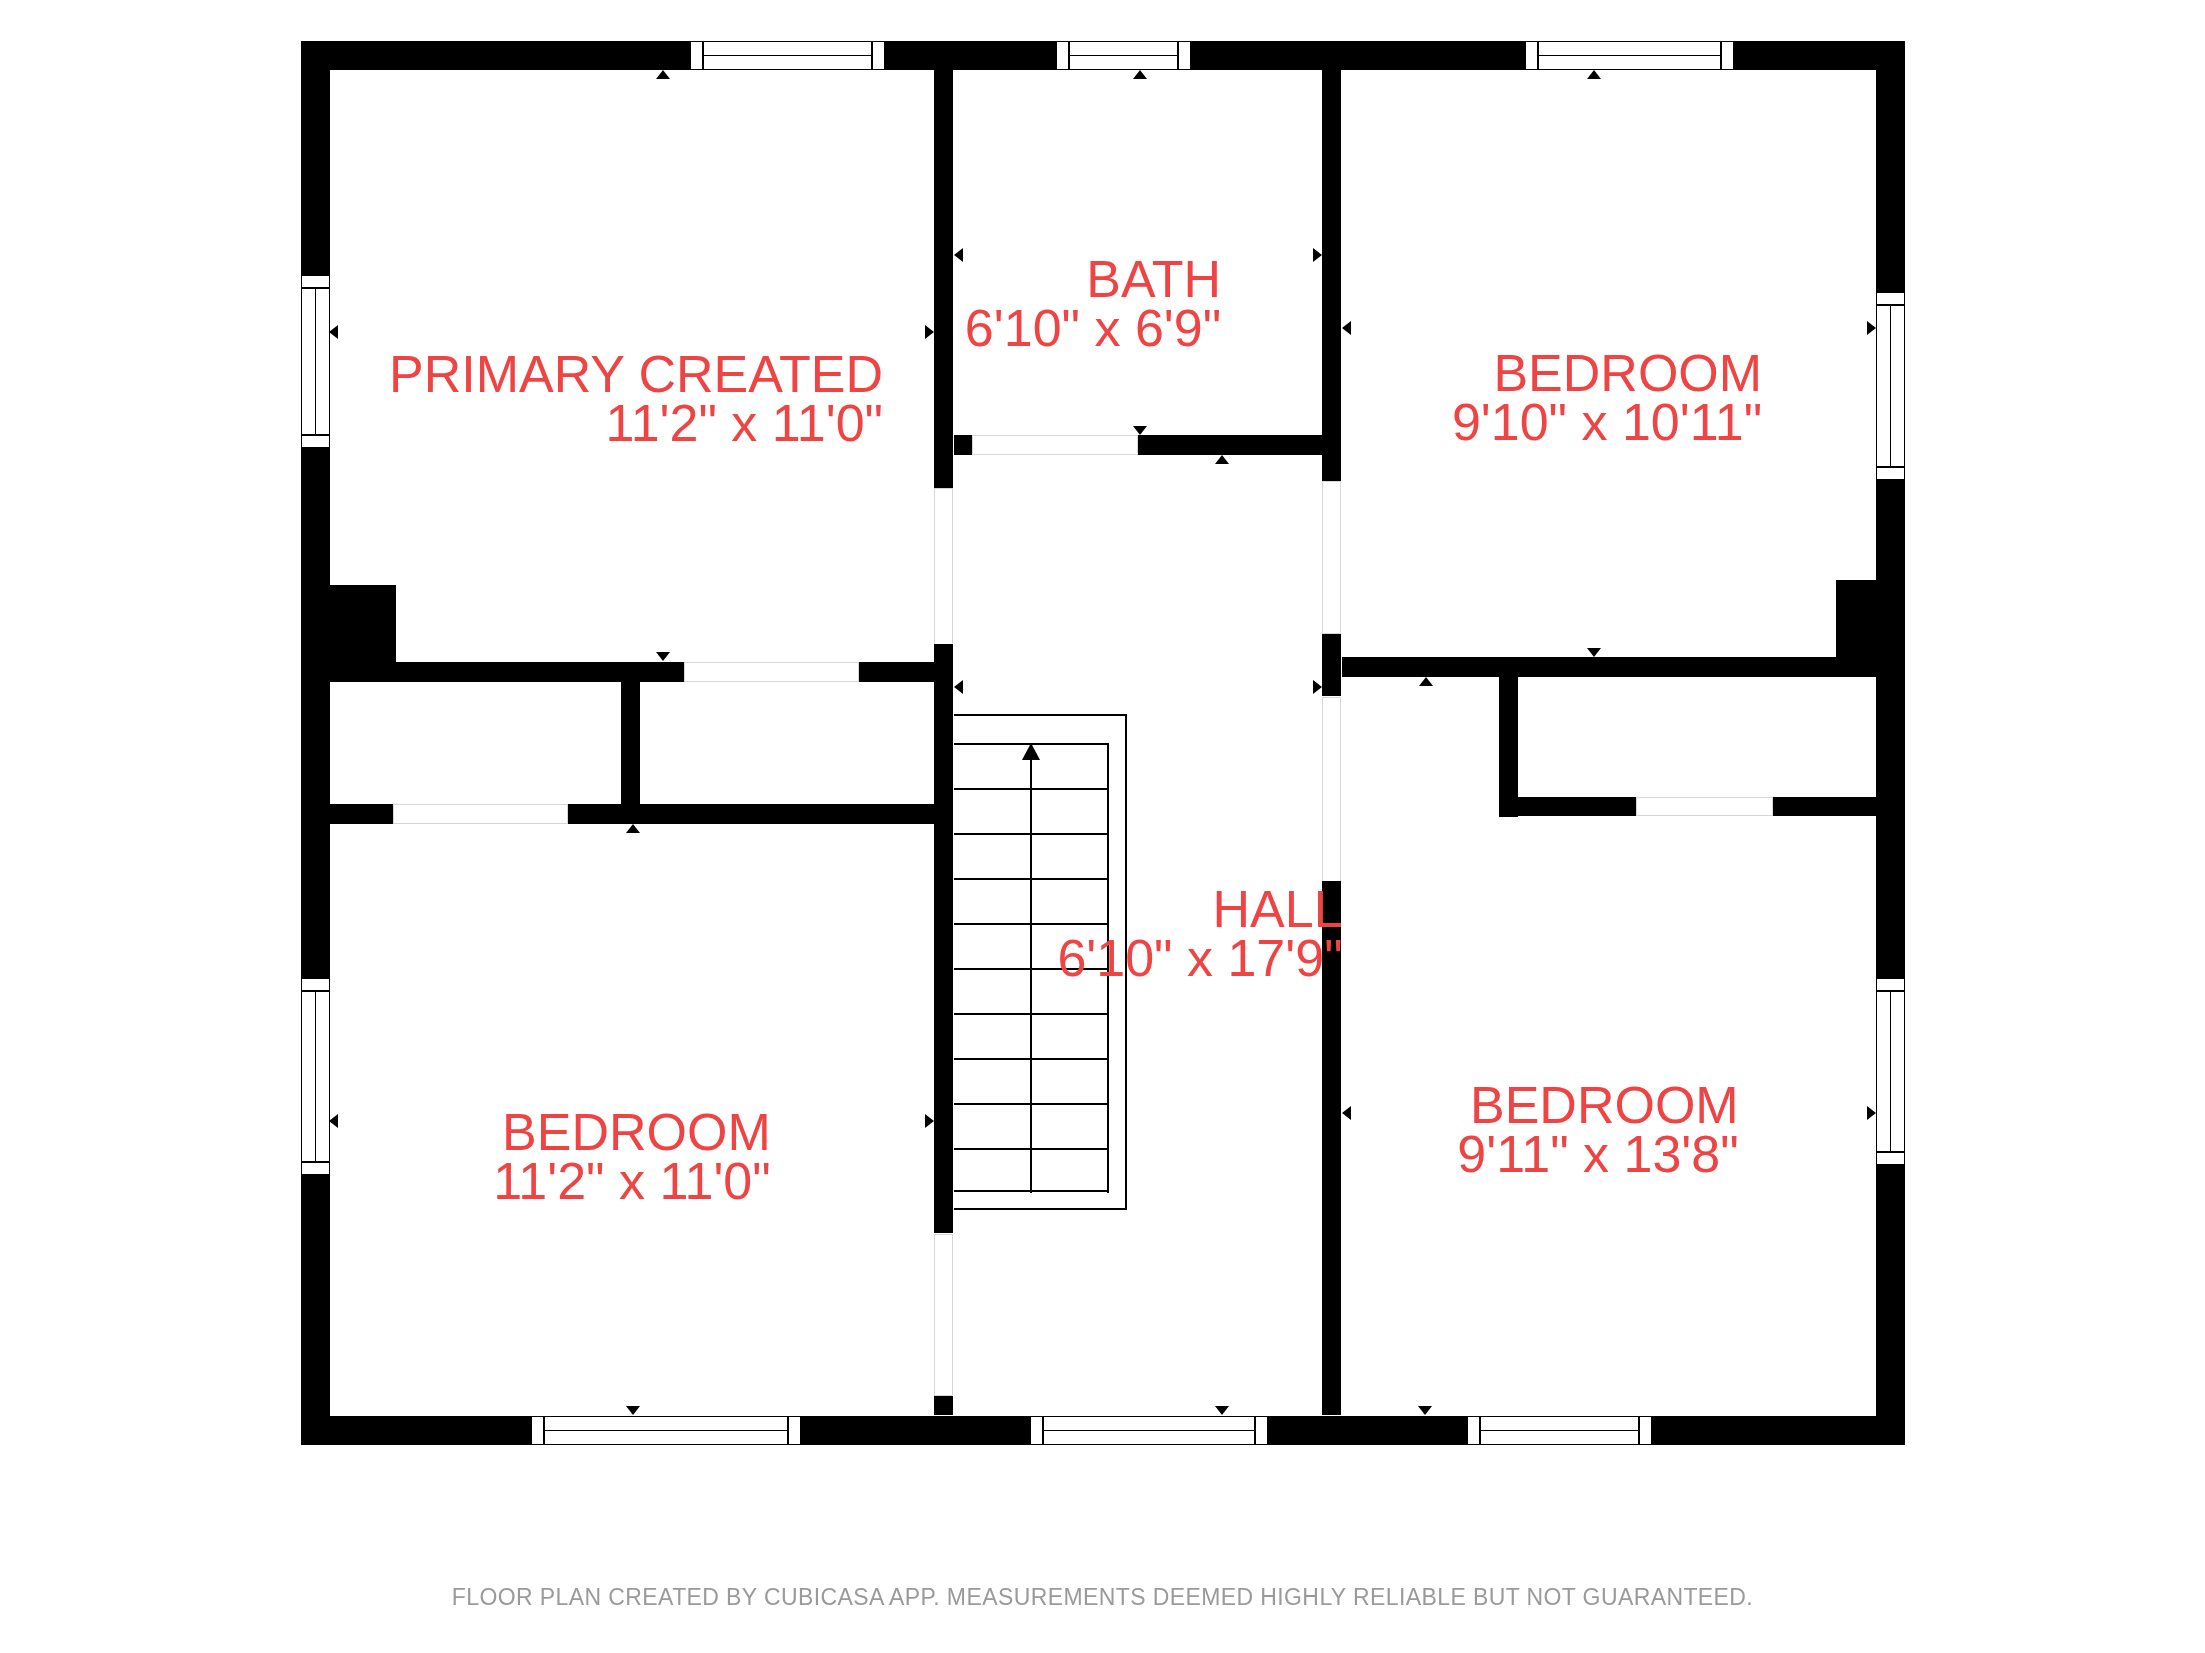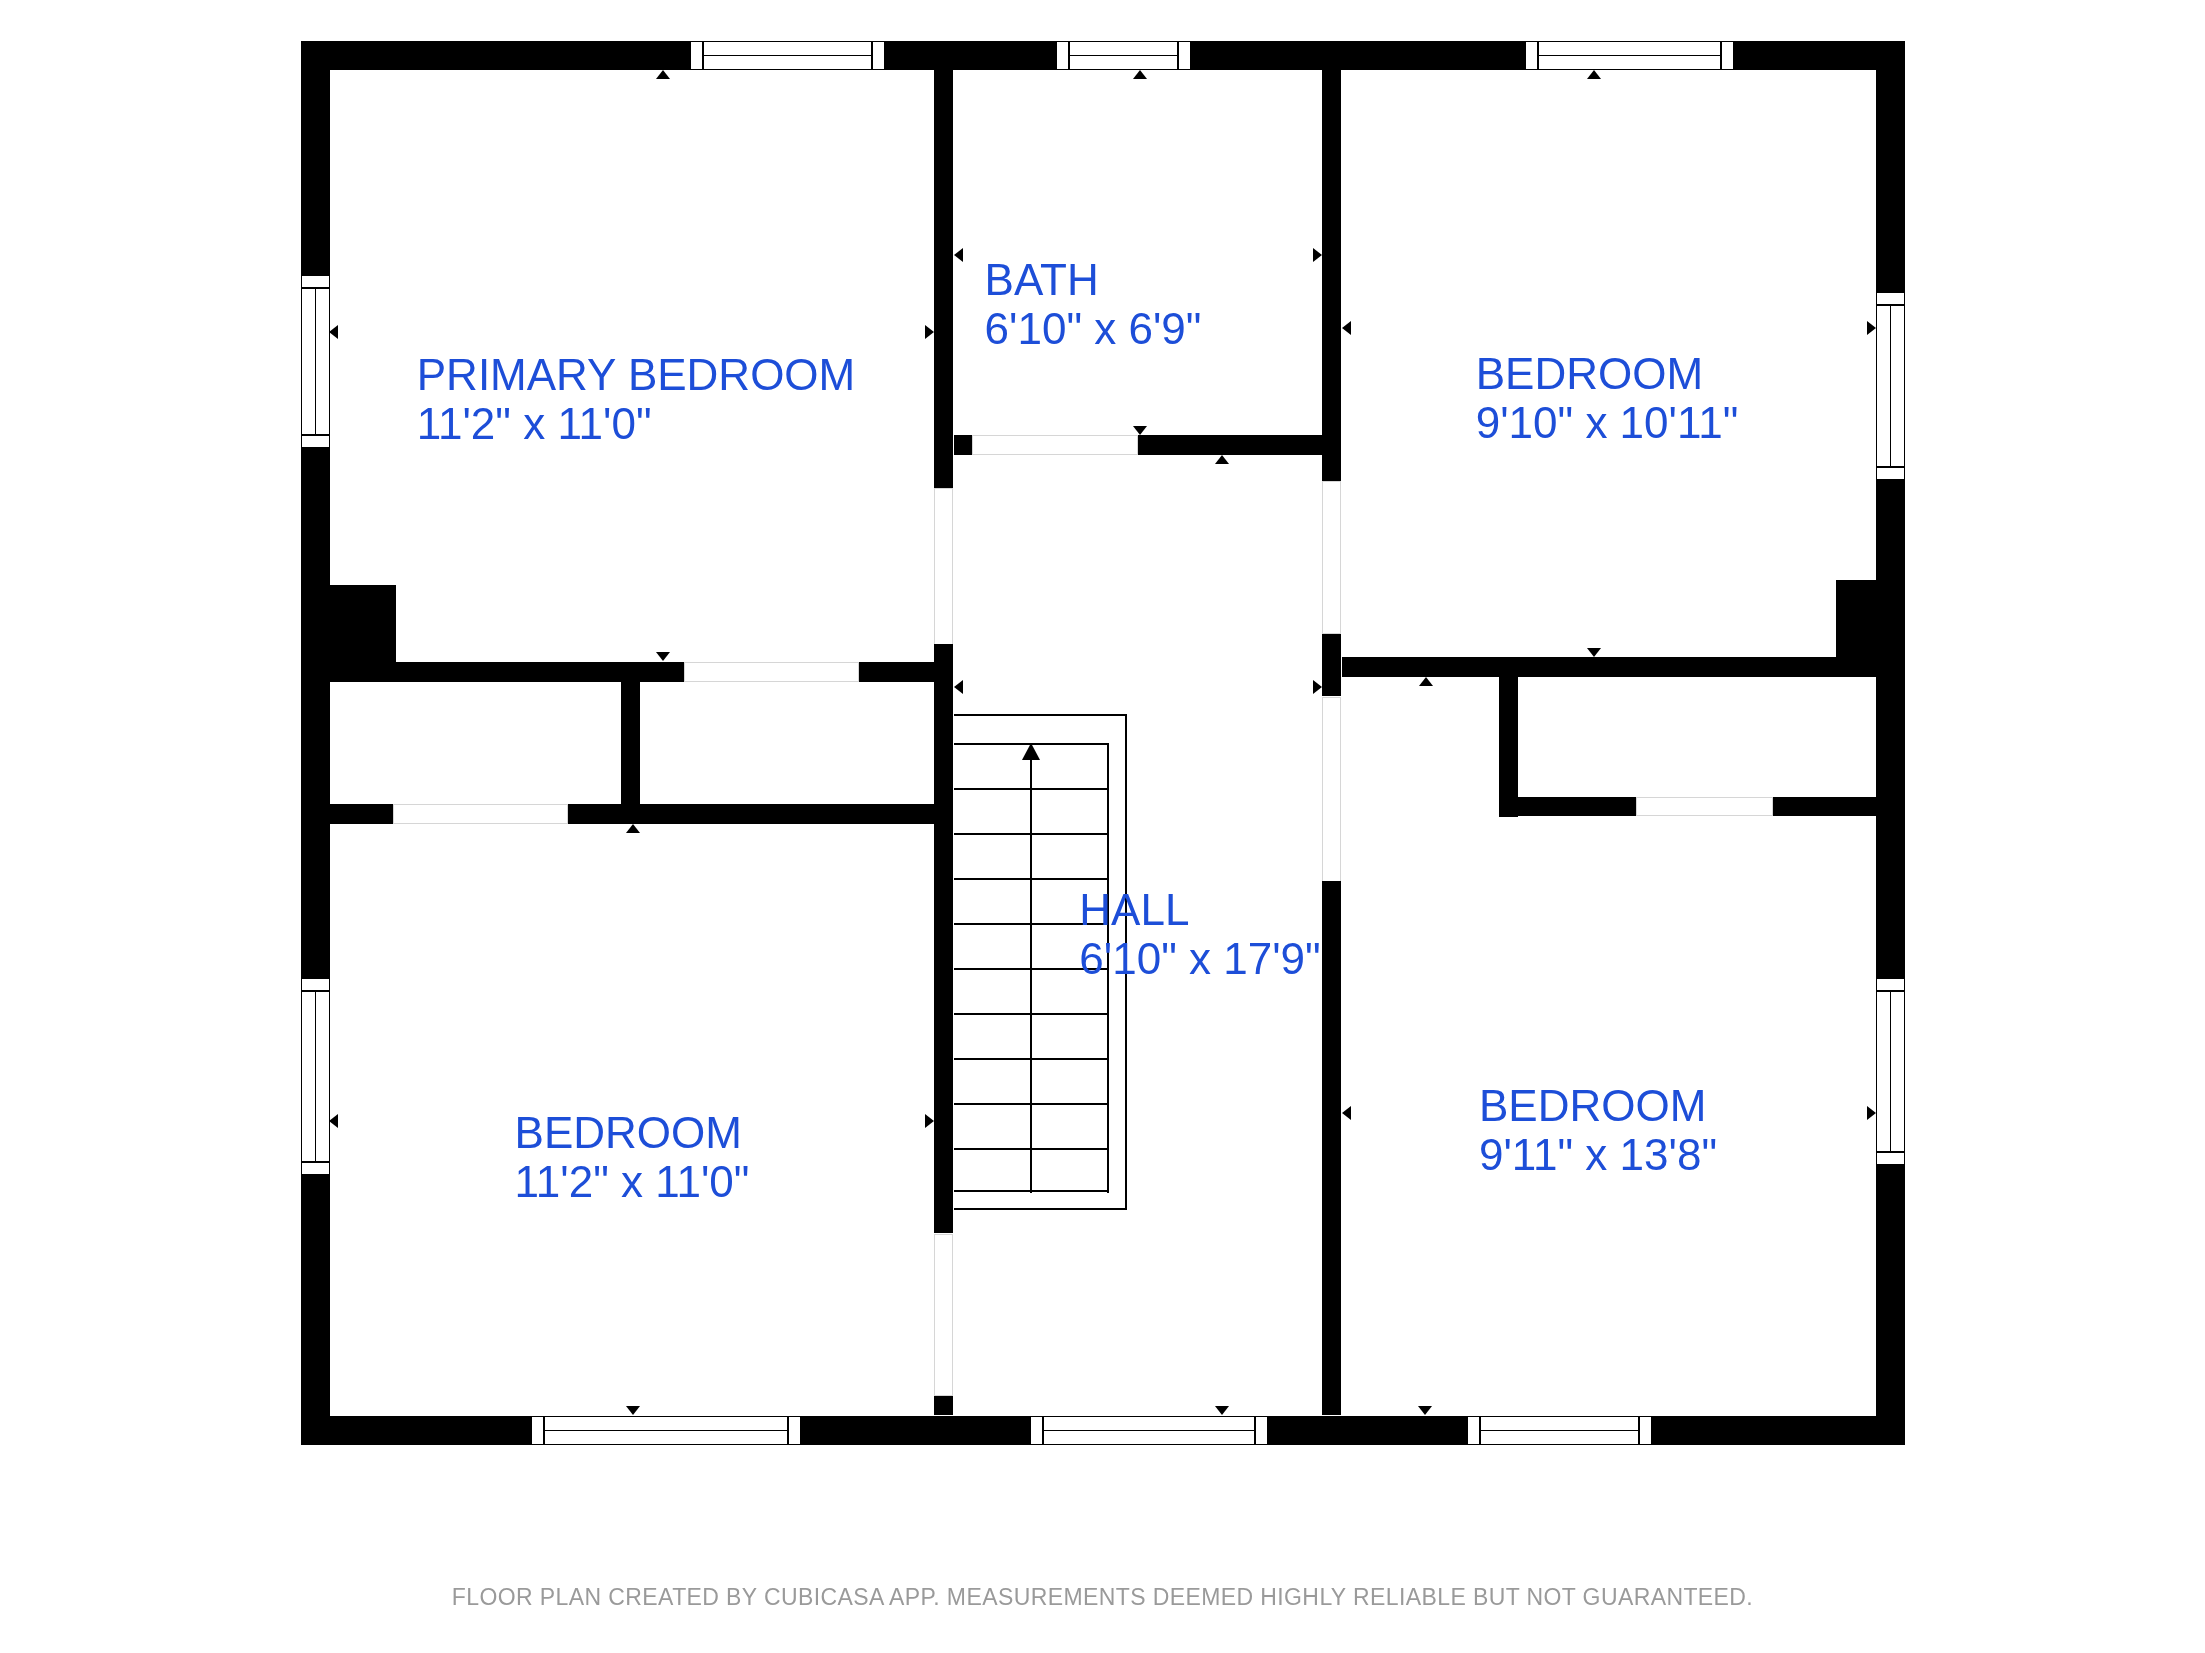--- a/index.html
+++ b/index.html
@@ -6,21 +6,21 @@
   body { width:2205px; height:1654px; position:relative; overflow:hidden; font-family:"Liberation Sans", sans-serif; }
   .w { position:absolute; background:#000; }
   .win { position:absolute; background:#fff; box-sizing:border-box; border:1.6px solid #000; }
   .win.h::before { content:""; position:absolute; left:11px; right:11px; top:50%; height:1.6px; margin-top:-0.8px; background:#000; }
   .win.h .jl, .win.h .jr { position:absolute; top:0; bottom:0; width:1.6px; background:#000; }
   .win.h .jl { left:11px; } .win.h .jr { right:11px; }
   .win.v::before { content:""; position:absolute; top:11px; bottom:11px; left:50%; width:1.6px; margin-left:-0.8px; background:#000; }
   .win.v .jl, .win.v .jr { position:absolute; left:0; right:0; height:1.6px; background:#000; }
   .win.v .jl { top:11px; } .win.v .jr { bottom:11px; }
   .door { position:absolute; background:#fff; border:0.8px solid #d6d6d6; box-sizing:border-box; }
-  .label { position:absolute; transform:translateX(-50%); text-align:left; white-space:nowrap; color:#1d4ed8; font-size:44px; line-height:49px; }
+  .label { position:absolute; transform:translateX(-50%); text-align:right; white-space:nowrap; color:#ef4444; font-size:52px; line-height:49px; }
   .tri { position:absolute; width:0; height:0; }
   .tri.up { border-left:7px solid transparent; border-right:7px solid transparent; border-bottom:9.3px solid #000; }
   .tri.down { border-left:7px solid transparent; border-right:7px solid transparent; border-top:9.3px solid #000; }
   .tri.left { border-top:7px solid transparent; border-bottom:7px solid transparent; border-right:9.3px solid #000; }
   .tri.right { border-top:7px solid transparent; border-bottom:7px solid transparent; border-left:9.3px solid #000; }
   .stairs { position:absolute; left:954px; top:714px; width:173px; height:496px; }
   .rail { position:absolute; box-sizing:border-box; border:2.3px solid #000; border-left:none; left:0; top:0; width:173px; height:496px; background:#fff; }
   .steps { position:absolute; left:0; top:29px; width:155px; height:450px; background:#fff; border-right:2.3px solid #000; box-sizing:border-box; }
   .step { position:absolute; left:0; width:153px; height:2.3px; background:#000; }
   .stair-axis { position:absolute; left:76px; top:15.5px; width:2.3px; height:434px; background:#000; }
@@ -151,21 +151,21 @@
   <div class="tri up" style="left:626px;top:824px;"></div>
   <div class="tri left" style="left:329px;top:1114px;"></div>
   <div class="tri right" style="left:925px;top:1114px;"></div>
   <div class="tri down" style="left:626px;top:1406px;"></div>
   <div class="tri down" style="left:1215px;top:1406px;"></div>
   <div class="tri left" style="left:1342px;top:1106px;"></div>
   <div class="tri right" style="left:1867px;top:1106px;"></div>
   <div class="tri down" style="left:1418px;top:1406px;"></div>
 
   <div class="label" style="left:636px;top:350px;">
-    <div>PRIMARY BEDROOM</div>
+    <div>PRIMARY CREATED</div>
     <div>11'2" x 11'0"</div>
   </div>
   <div class="label" style="left:1093px;top:255px;">
     <div>BATH</div>
     <div>6'10" x 6'9"</div>
   </div>
   <div class="label" style="left:1607px;top:349px;">
     <div>BEDROOM</div>
     <div>9'10" x 10'11"</div>
   </div>

